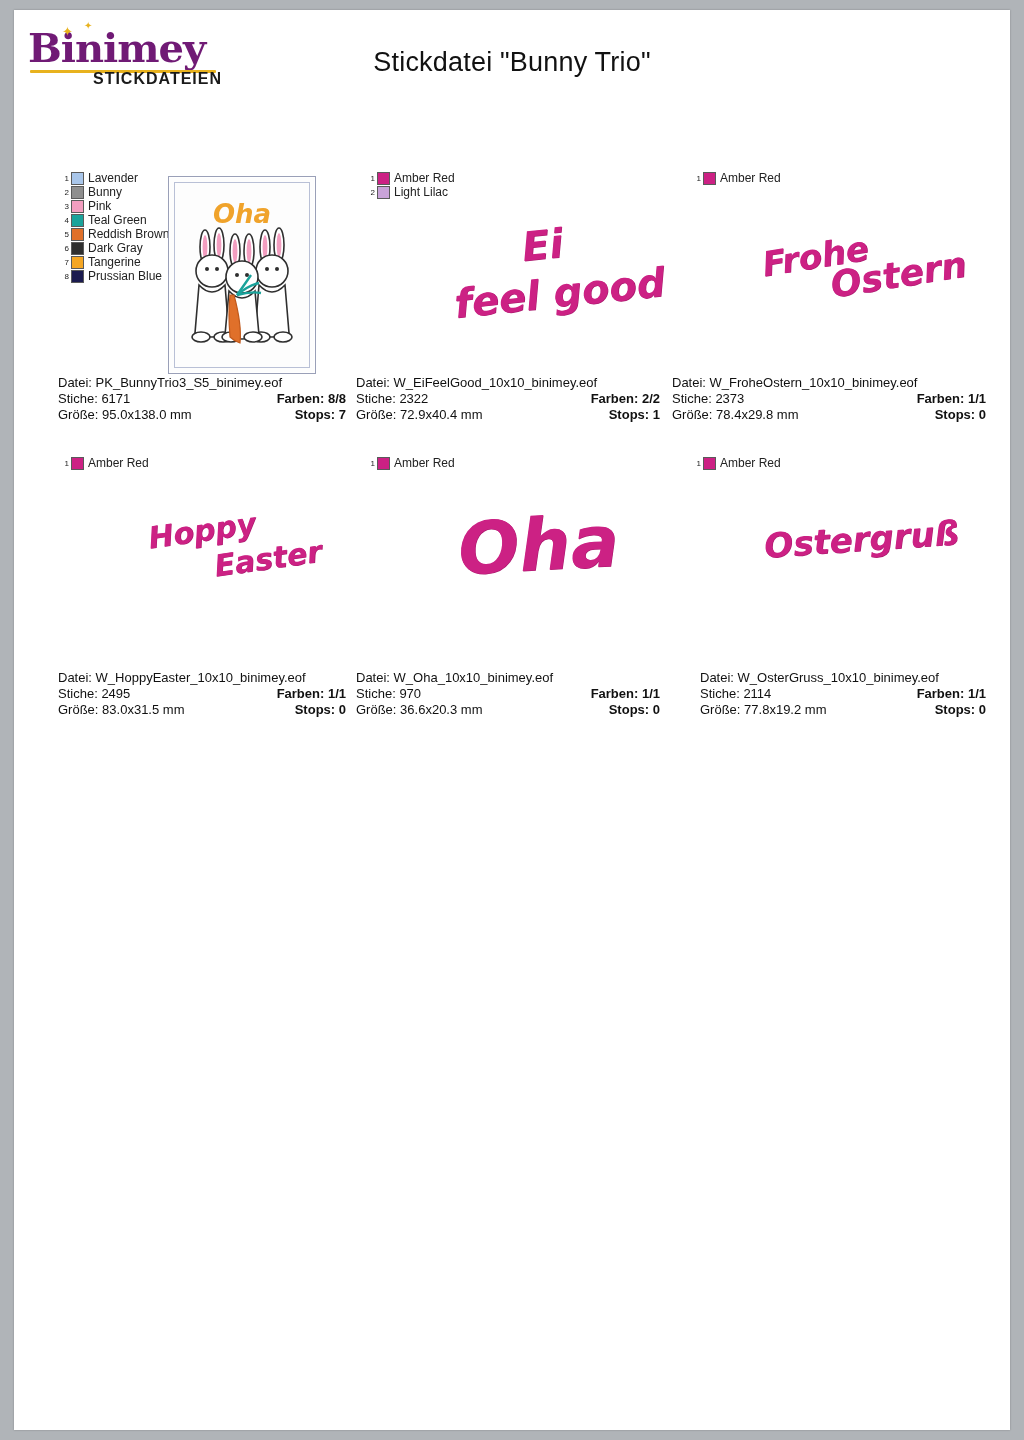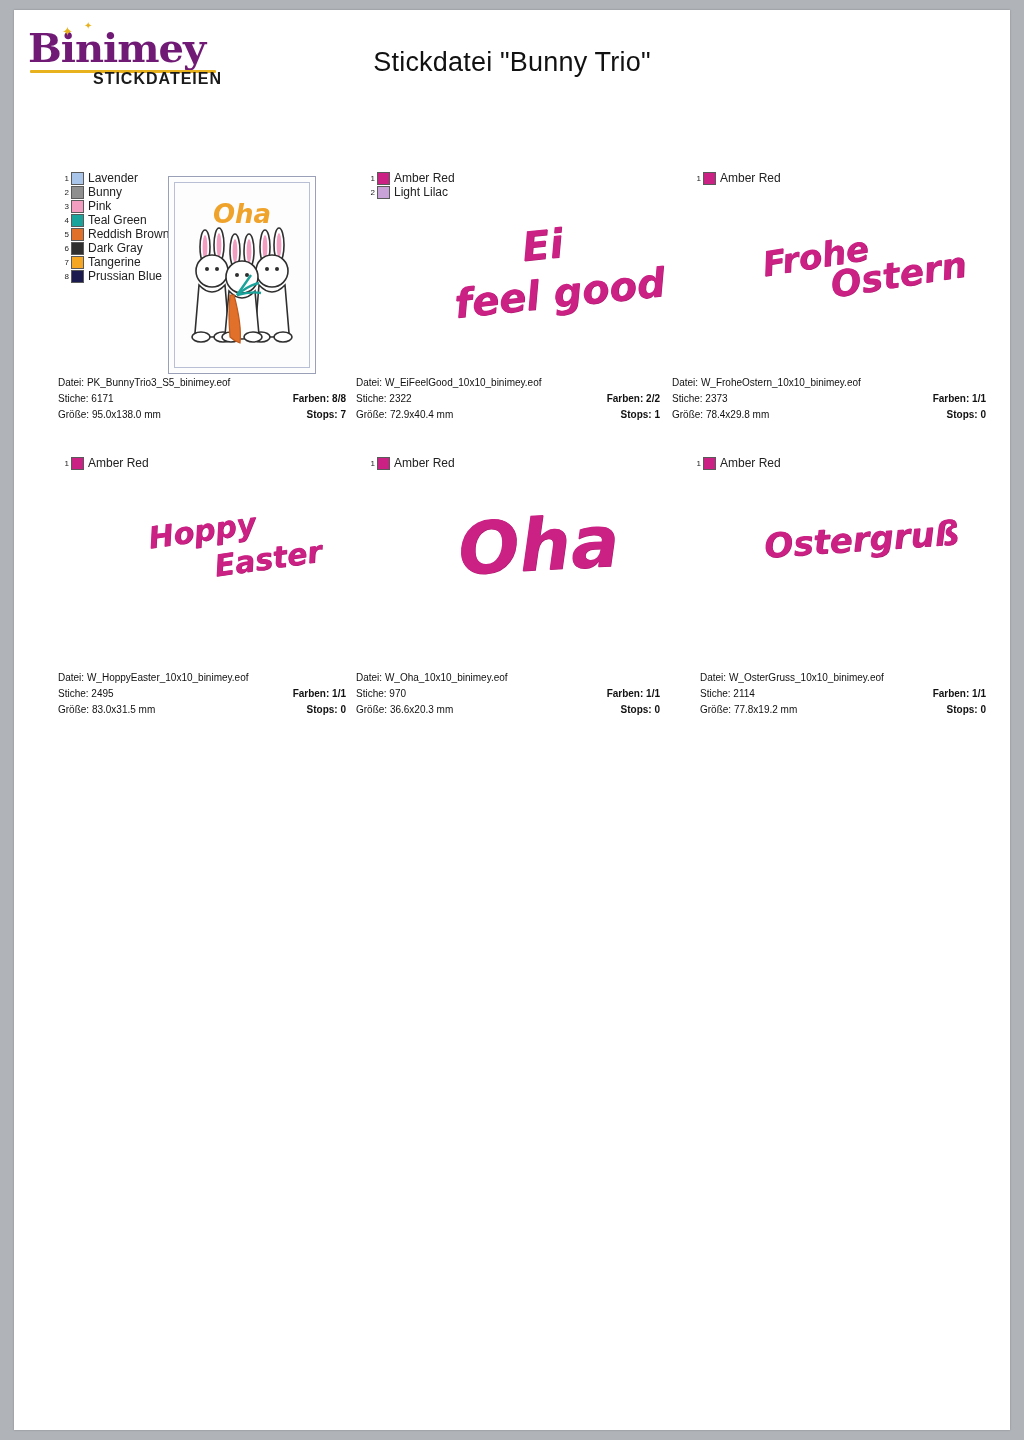--- a/index.html
+++ b/index.html
@@ -130,21 +130,21 @@
     position: absolute;
     font-family: "DejaVu Sans", sans-serif;
     font-weight: bold;
     font-style: italic;
     color: #cc2184;
     text-shadow: 0.5px 0.5px 0 #a8186b;
     white-space: nowrap;
   }
   
   .info {
-    font-size: 10px;
+    font-size: 13px;
     color: #111;
     line-height: 16px;
   }
   .info .line {
     display: flex;
     justify-content: space-between;
   }
   .info .line .left { white-space: nowrap; }
   .info .line .right { white-space: nowrap; font-weight: bold; }
   .info .filename { margin-bottom: 0; }

